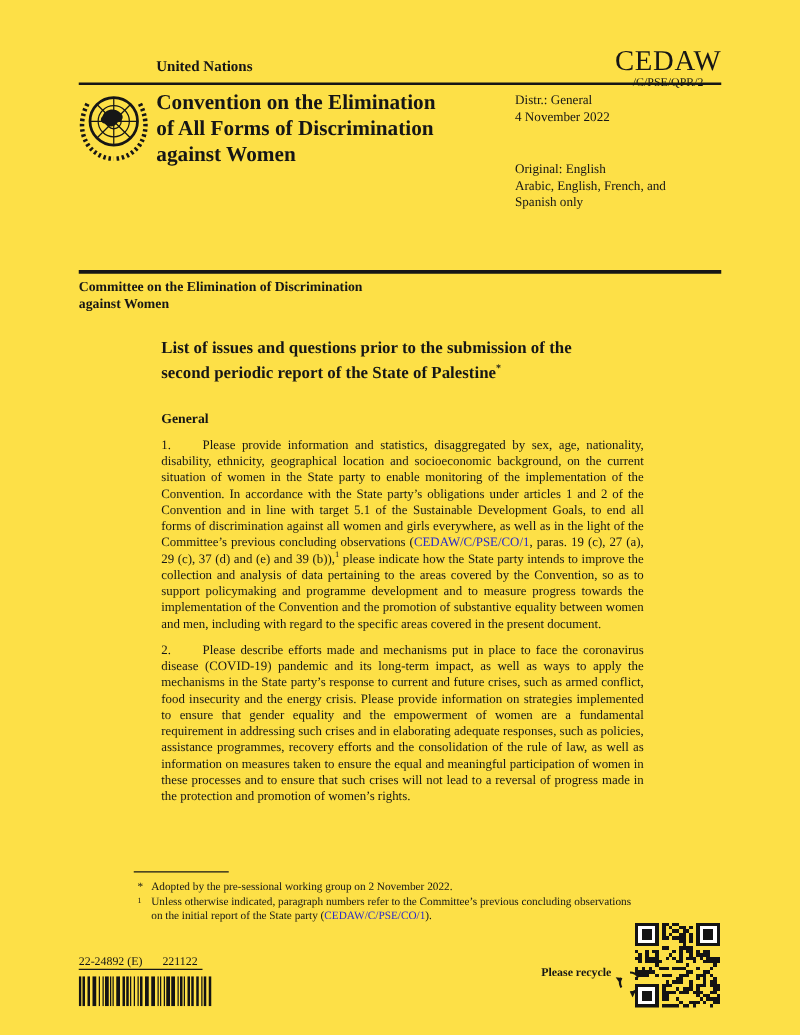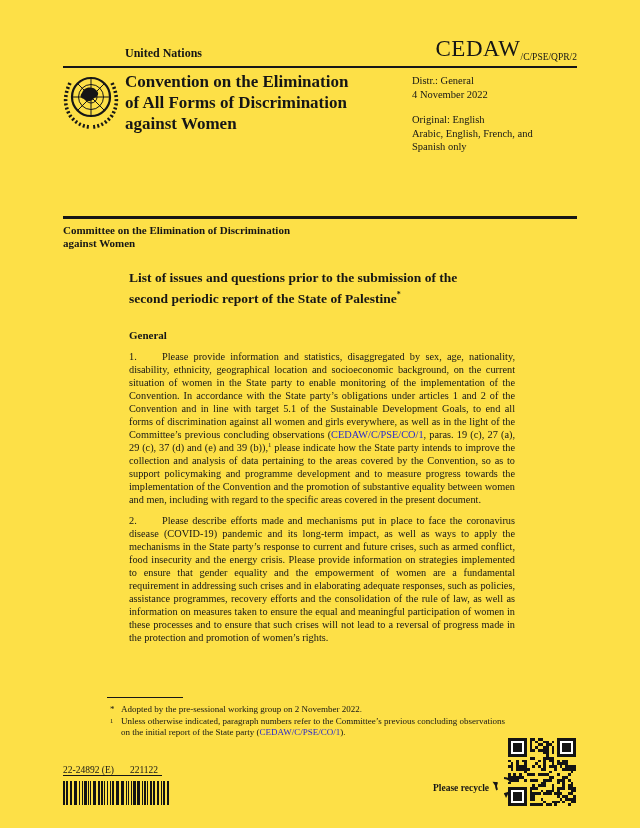--- a/index.html
+++ b/index.html
@@ -3,28 +3,28 @@
 <meta charset="utf-8">
 <style>
   * { margin:0; padding:0; box-sizing:border-box; }
   html,body { background:#ffffff; }
   .page {
     position:relative; width:640px; height:828px; background:#fde047;
     font-family:"Liberation Serif","DejaVu Serif",serif; color:#161616; overflow:hidden;
   }
   
   .org-name { position:absolute; left:125px; top:46px; font-size:12px; font-weight:bold; }
-  .doc-symbol { position:absolute; right:63px; top:36px; display:flex; align-items:flex-end; }
+  .doc-symbol { position:absolute; right:63px; top:36px; display:flex; align-items:center;flex-direction:column; }
   .doc-symbol .main { font-size:23px; letter-spacing:0.5px; }
   .doc-symbol .suffix { font-size:9.5px; }
   .rule-thin { position:absolute; left:63px; right:63px; top:66px; height:2px; background:#161616; }
   .emblem { position:absolute; left:61px; top:70px; }
   .pub-title { position:absolute; left:125px; top:71px; width:295px; font-size:17px; font-weight:bold; line-height:21px; }
   .info-block { position:absolute; left:412px; top:74px; font-size:10.5px; line-height:13.5px; width:135px; }
-  .info-block .gap { margin-top:12px; }
+  .info-block .gap { margin-top:28px; }
   .rule-thick { position:absolute; left:63px; right:63px; top:216px; height:3px; background:#161616; }
   
   .committee { position:absolute; left:63px; top:224px; font-size:11px; font-weight:bold; line-height:13px; }
   .main-col { position:absolute; left:129px; top:270px; width:386px; }
   .doc-title { font-size:13.5px; font-weight:bold; line-height:16.5px; }
   .doc-title sup { font-size:8px; }
   .sec-heading { font-size:11px; font-weight:bold; margin-top:22px; line-height:13.5px; }
   .sec-heading.two-line { margin-top:8px; }
   .body-para { margin-top:8px; font-size:10.3px; line-height:13px; text-align:justify; }
   .para-num { display:inline-block; width:33px; }
@@ -32,21 +32,21 @@
   .fn-ref { font-size:6.8px; vertical-align:super; line-height:0; }
   
   .footnotes { position:absolute; left:107px; top:697px; width:408px; font-size:9px; line-height:11.5px; }
   .fn-sep { width:76px; border-top:1.2px solid #161616; margin-bottom:6px; }
   .footnote { position:relative; padding-left:14px; }
   .fn-marker { position:absolute; left:3px; top:0; }
   .fn-marker.sup { font-size:6.5px; top:-1px; }
   
   .print-code { position:absolute; left:63px; top:765px; font-size:9.5px; display:inline-flex; gap:16px; border-bottom:1.5px solid #161616; padding:0 4px 0 0; }
   .barcode { position:absolute; left:63px; top:781px; }
-  .recycle-wrap { position:absolute; left:433px; top:774px; display:flex; align-items:center; gap:3px; }
+  .recycle-wrap { position:absolute; left:433px; top:774px; display:flex; align-items:flex-start; gap:3px; }
   .recycle-label { font-size:9.5px; font-weight:bold; }
   .qr { position:absolute; left:508px; top:738px; }
 </style>
 </head>
 <body>
 
 <div class="page">
 
   <div class="org-name">United Nations</div>
   <div class="doc-symbol">

